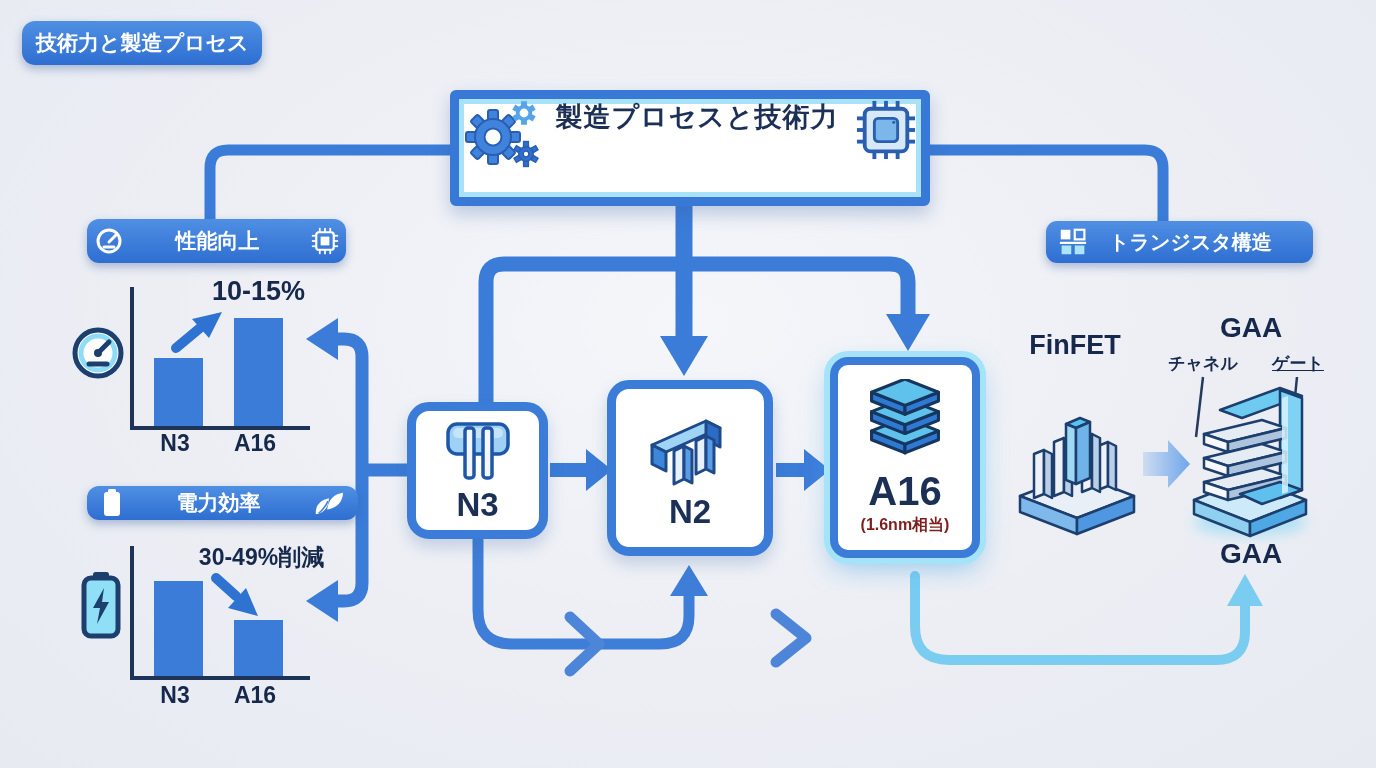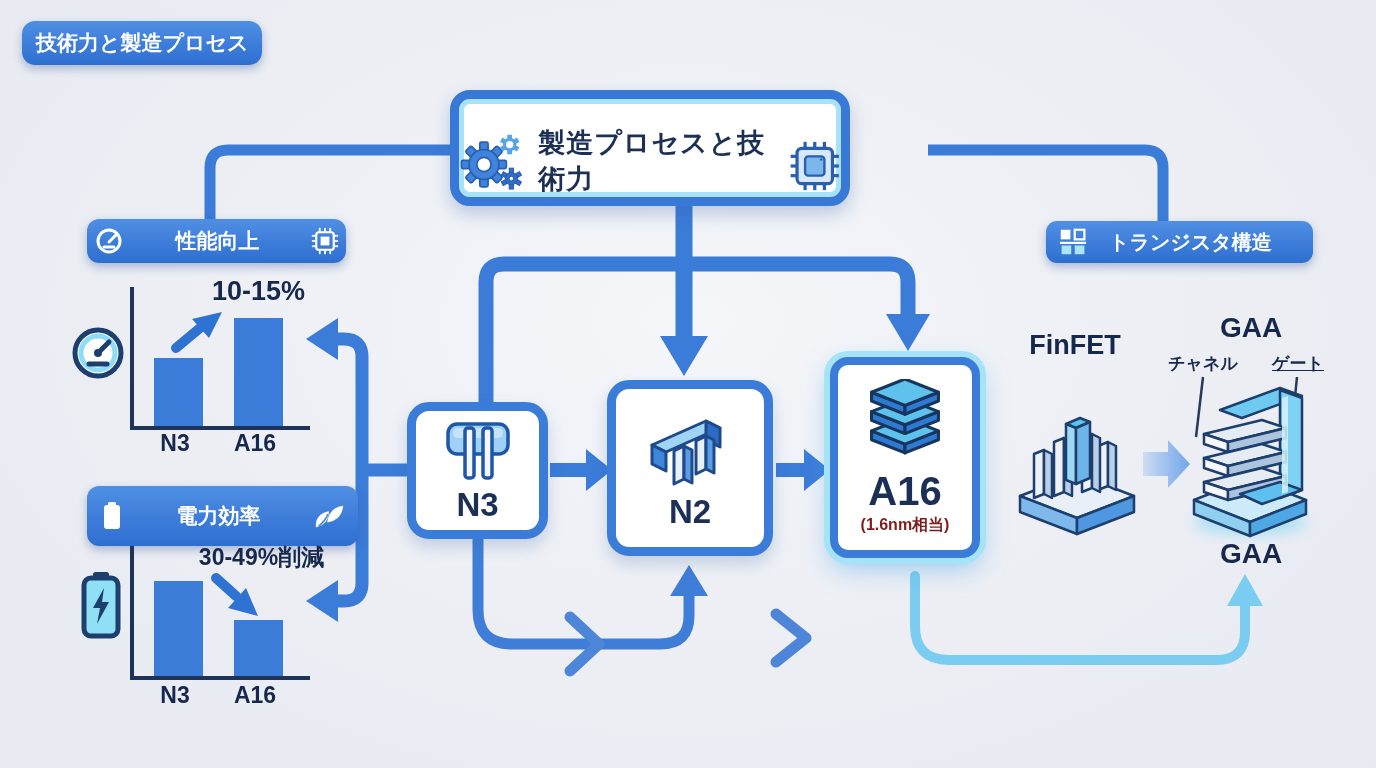--- a/index.html
+++ b/index.html
@@ -14,29 +14,29 @@
 
   
   .pill{
     position:absolute;display:flex;align-items:center;
     background:linear-gradient(180deg,#4f8fe3,#2e6ed1);
     border-radius:12px;color:#fff;font-weight:bold;
     box-shadow:0 4px 10px rgba(40,80,150,.35);
   }
   #header-badge{left:22px;top:21px;height:44px;padding:0 14px;font-size:21px;border-radius:13px;justify-content:center;}
   #perf-badge{left:87px;top:219px;width:245px;height:44px;font-size:21px;padding:0 7px;justify-content:space-between;}
-  #power-badge{left:87px;top:486px;width:245px;height:60px;font-size:21px;padding:0 13px;justify-content:space-between;gap:19px;}
+  #power-badge{left:87px;top:486px;width:245px;height:34px;font-size:21px;padding:0 13px;justify-content:space-between;gap:19px;}
   #transistor-badge{left:1046px;top:221px;width:243px;height:42px;font-size:20px;padding:0 12px;gap:21px;border-radius:11px;}
 
   
   #main-box{
-    left:450px;top:90px;width:400px;height:116px;box-sizing:border-box;
-    background:#fff;border:9px solid #3878d6;border-radius:20px;
+    left:450px;top:90px;width:480px;height:116px;box-sizing:border-box;
+    background:#fff;border:9px solid #3878d6;border-radius:6px;
     box-shadow:inset 0 0 0 5px #a8e2f8, 0 8px 18px rgba(45,90,160,.28);
-    display:flex;align-items:flex-end;justify-content:center;gap:16px;
+    display:flex;align-items:flex-start;justify-content:center;gap:16px;
   }
   #main-title{font-size:27px;font-weight:bold;color:#1c2f55;letter-spacing:1px;}
 
   
   .node{
     position:absolute;background:#fff;box-sizing:border-box;
     border:9px solid #3b7cd9;border-radius:22px;
     display:flex;flex-direction:column;align-items:center;justify-content:center;
     box-shadow:0 8px 16px rgba(45,90,160,.22);
   }

